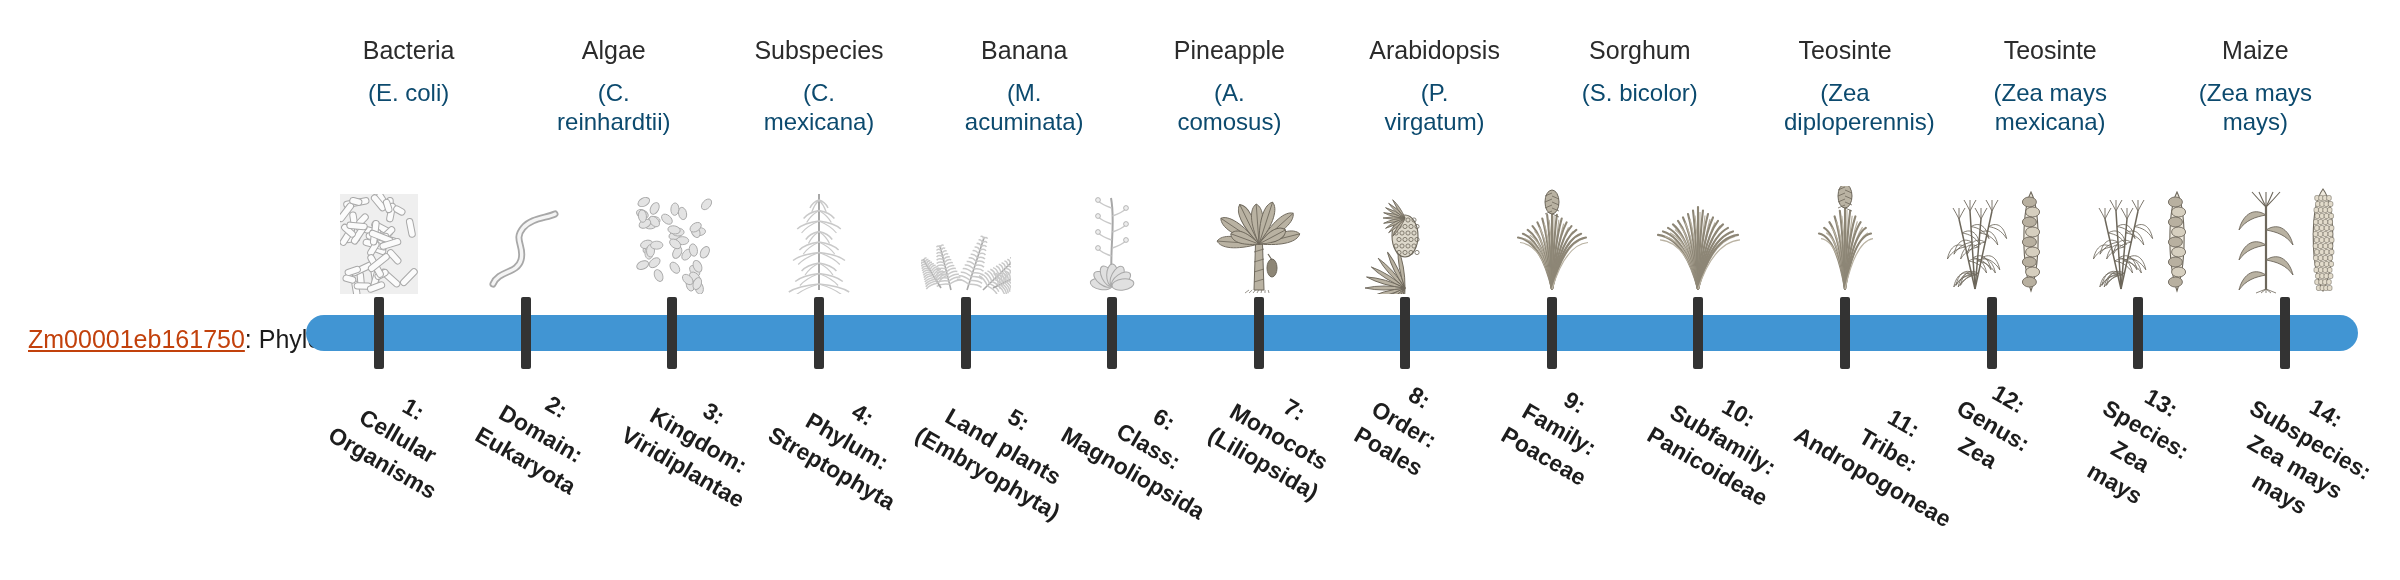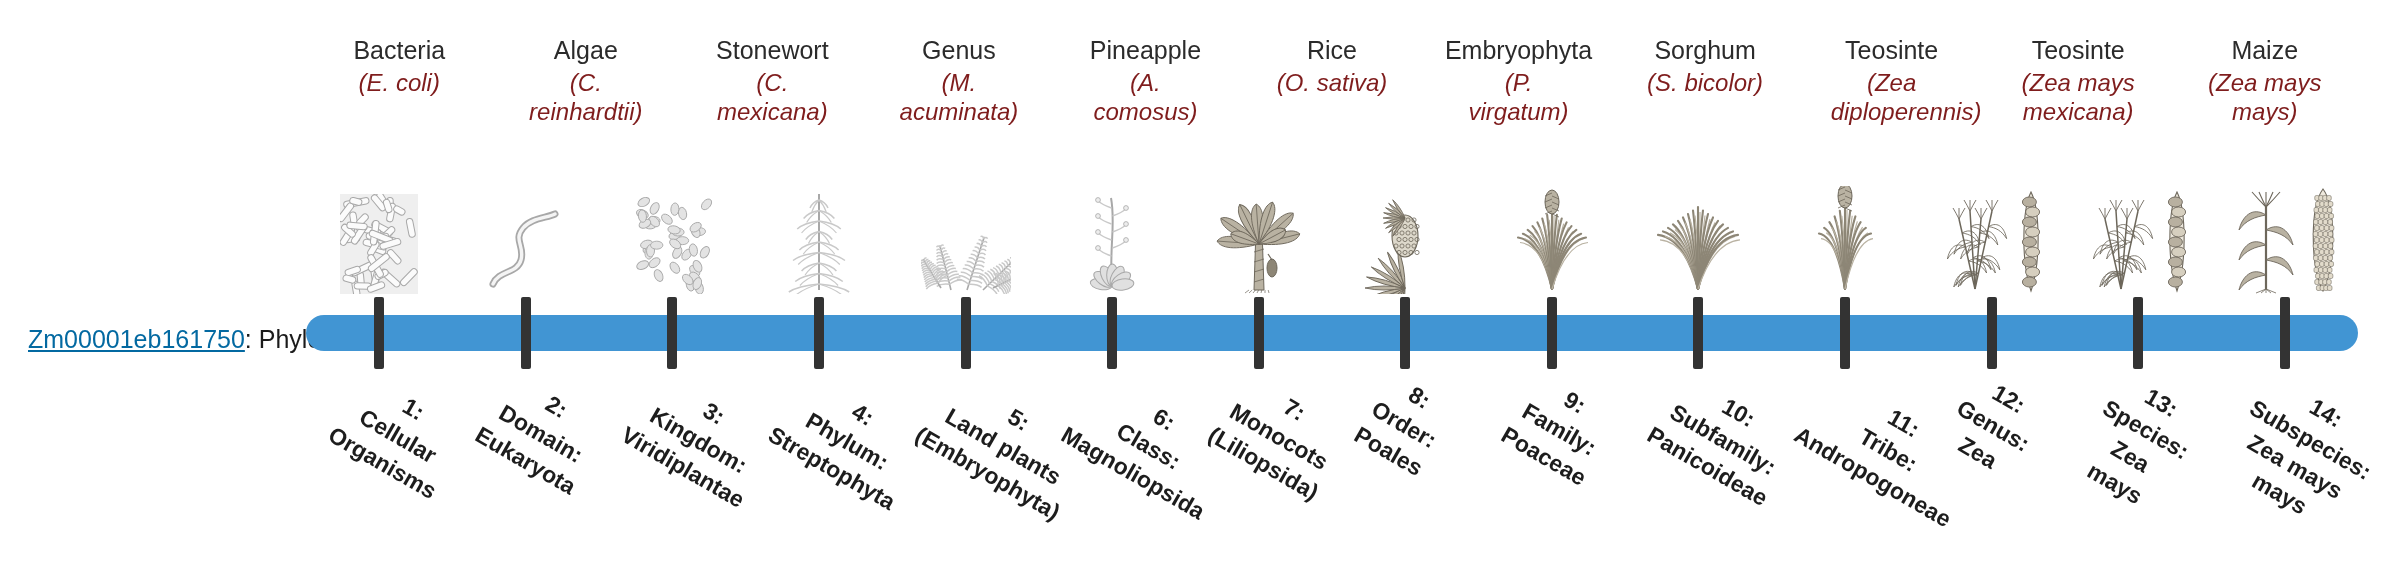--- a/index.html
+++ b/index.html
@@ -53,25 +53,24 @@
     align-items:center;
     text-align:center;
   }
   .common-name{
     font-size:25px;
     line-height:28px;
     color:#2b2b2b;
     white-space:nowrap;
   }
   .sci-name{
-    margin-top:4px;
+    margin-top:14px;
     font-size:24px;
     line-height:29px;
-    font-style:italic;
-    color:#7f1d1d;
+    color:#0c4a6e;
     max-width:122px;
     word-break:normal;
   }
 
   
   .images-row{
     position:absolute;
     left:306px;
     top:168px;
     width:2052px;
@@ -159,50 +158,46 @@
     white-space:nowrap;
   }
   .strat-label span{display:block;}
 </style>
 </head>
 <body>
 
 <div id="chart">
 
   <div class="gene-label">
-    <span class="gene-link" style="color: #0369a1;">Zm00001eb161750</span><span>: </span><span>Phylostratum 1</span>
+    <span class="gene-link" style="color: #c2410c;">Zm00001eb161750</span><span>: </span><span>Phylostratum 1</span>
   </div>
 
   <div class="species-row">
       <div class="species-col">
         <div class="common-name">Bacteria</div>
         <div class="sci-name">(E. coli)</div>
       </div>
       <div class="species-col">
         <div class="common-name">Algae</div>
         <div class="sci-name">(C. reinhardtii)</div>
       </div>
       <div class="species-col">
-        <div class="common-name">Stonewort</div>
+        <div class="common-name">Subspecies</div>
         <div class="sci-name">(C. mexicana)</div>
       </div>
       <div class="species-col">
-        <div class="common-name">Genus</div>
+        <div class="common-name">Banana</div>
         <div class="sci-name">(M. acuminata)</div>
       </div>
       <div class="species-col">
         <div class="common-name">Pineapple</div>
         <div class="sci-name">(A. comosus)</div>
       </div>
       <div class="species-col">
-        <div class="common-name">Rice</div>
-        <div class="sci-name">(O. sativa)</div>
-      </div>
-      <div class="species-col">
-        <div class="common-name">Embryophyta</div>
+        <div class="common-name">Arabidopsis</div>
         <div class="sci-name">(P. virgatum)</div>
       </div>
       <div class="species-col">
         <div class="common-name">Sorghum</div>
         <div class="sci-name">(S. bicolor)</div>
       </div>
       <div class="species-col">
         <div class="common-name">Teosinte</div>
         <div class="sci-name">(Zea diploperennis)</div>
       </div>

